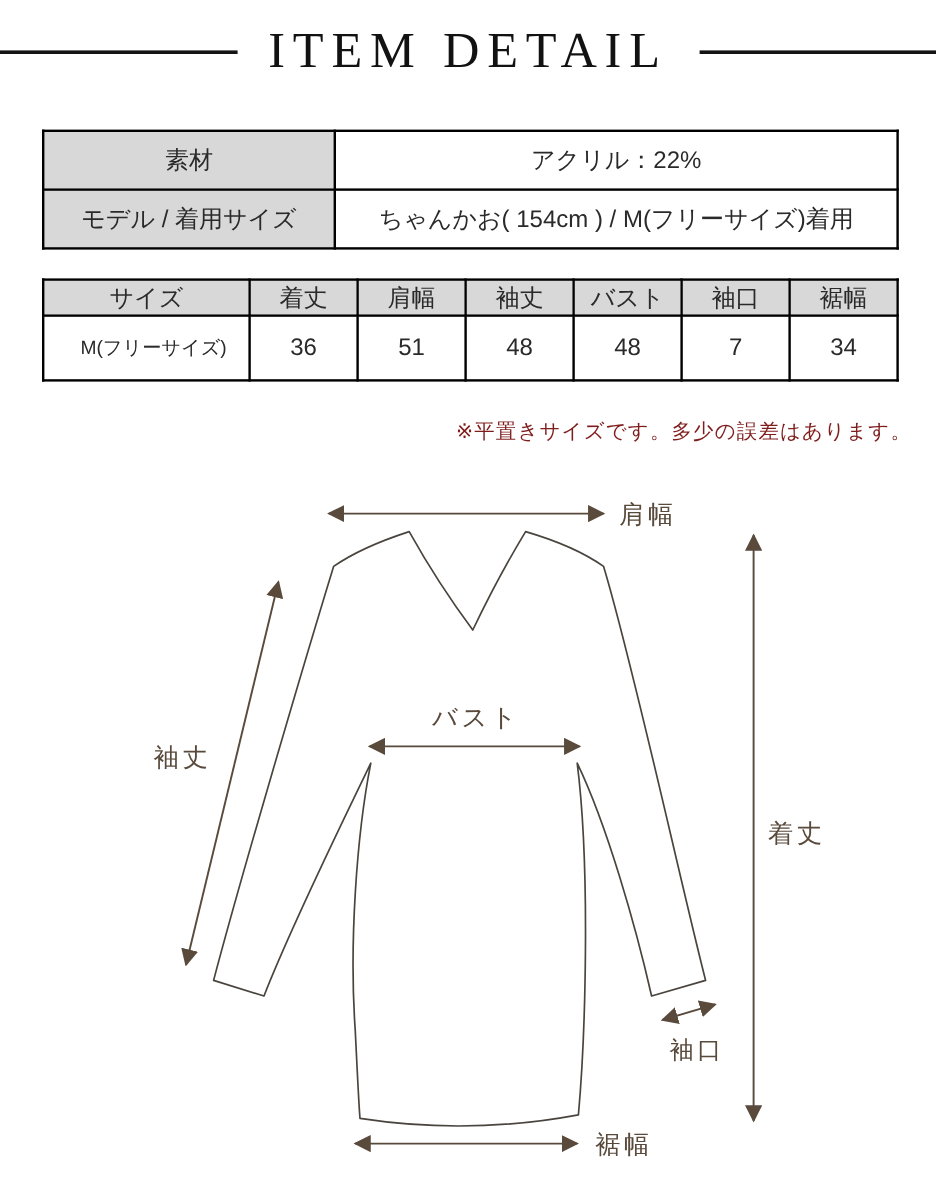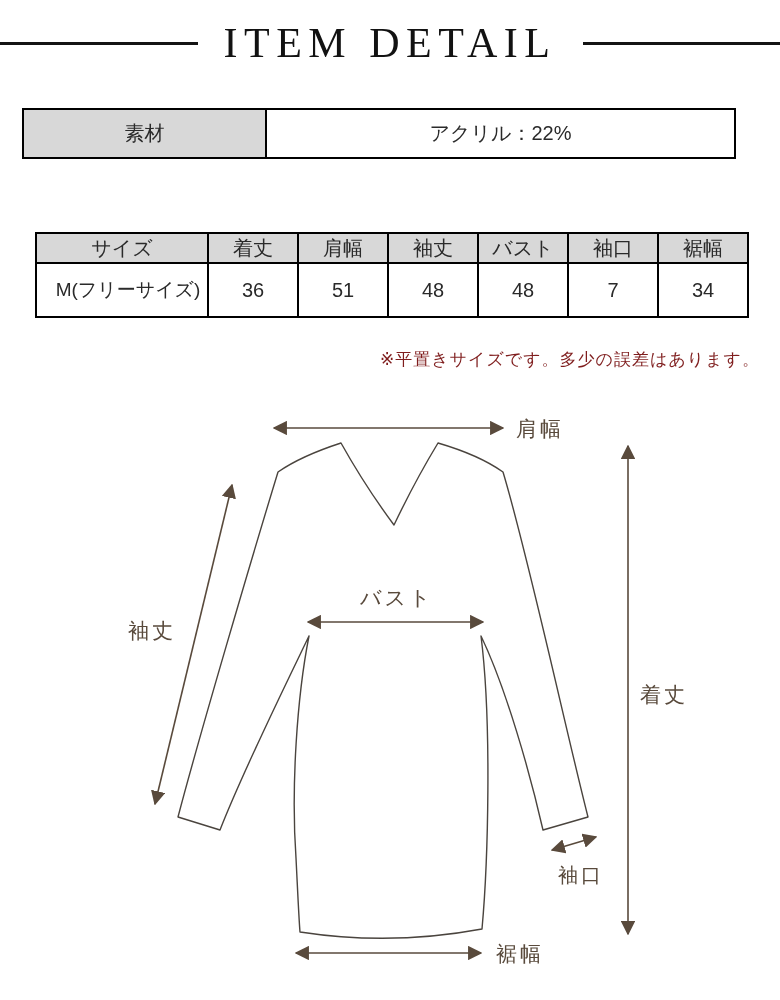--- a/index.html
+++ b/index.html
@@ -23,26 +23,26 @@
   }
 
   
   table{border-collapse:collapse;table-layout:fixed;}
   td,th{
     border:2px solid #000;text-align:center;vertical-align:middle;
     font-size:20px;font-weight:normal;color:#2a2a2a;padding:0;white-space:nowrap;
     overflow:hidden;
   }
   .cell-gray{background:#d8d8d8;}
-  .info-table{position:absolute;left:22px;top:108px;width:712px;}
+  .info-table{position:absolute;left:35px;top:108px;width:712px;}
   .info-table tr{height:49px;}
   .size-table{position:absolute;left:35px;top:232px;width:712px;}
   .size-table tr.hdr{height:30px;}
   .size-table tr.dat{height:54px;}
-  .size-table td.firstcol{font-size:19px;padding-left:12px;}
+  .size-table td.firstcol{font-size:16px;padding-left:12px;}
 
   .note{
     position:absolute;top:348px;right:20px;
     font-size:17px;color:#7f1d1d;letter-spacing:1px;white-space:nowrap;
   }
 
   
   .diagram{position:absolute;left:0;top:395px;width:780px;height:605px;}
   .diagram text{
     font-family:"Liberation Sans","DejaVu Sans",sans-serif;
@@ -62,20 +62,24 @@
 
   <table class="info-table">
     <colgroup>
         <col style="width:243px">
         <col style="width:469px">
       </colgroup>
     <tbody>
         <tr>
       <td class="cell-gray">素材</td>
       <td>アクリル：22%</td>
+    </tr>
+    <tr>
+      <td class="cell-gray">モデル / 着用サイズ</td>
+      <td>ちゃんかお( 154cm ) / M(フリーサイズ)着用</td>
     </tr>
   </tbody>
     </table>
 
   <table class="size-table">
     <colgroup>
       <col style="width:172px">
         <col style="width:90px">
         <col style="width:90px">
       <col style="width:90px">

